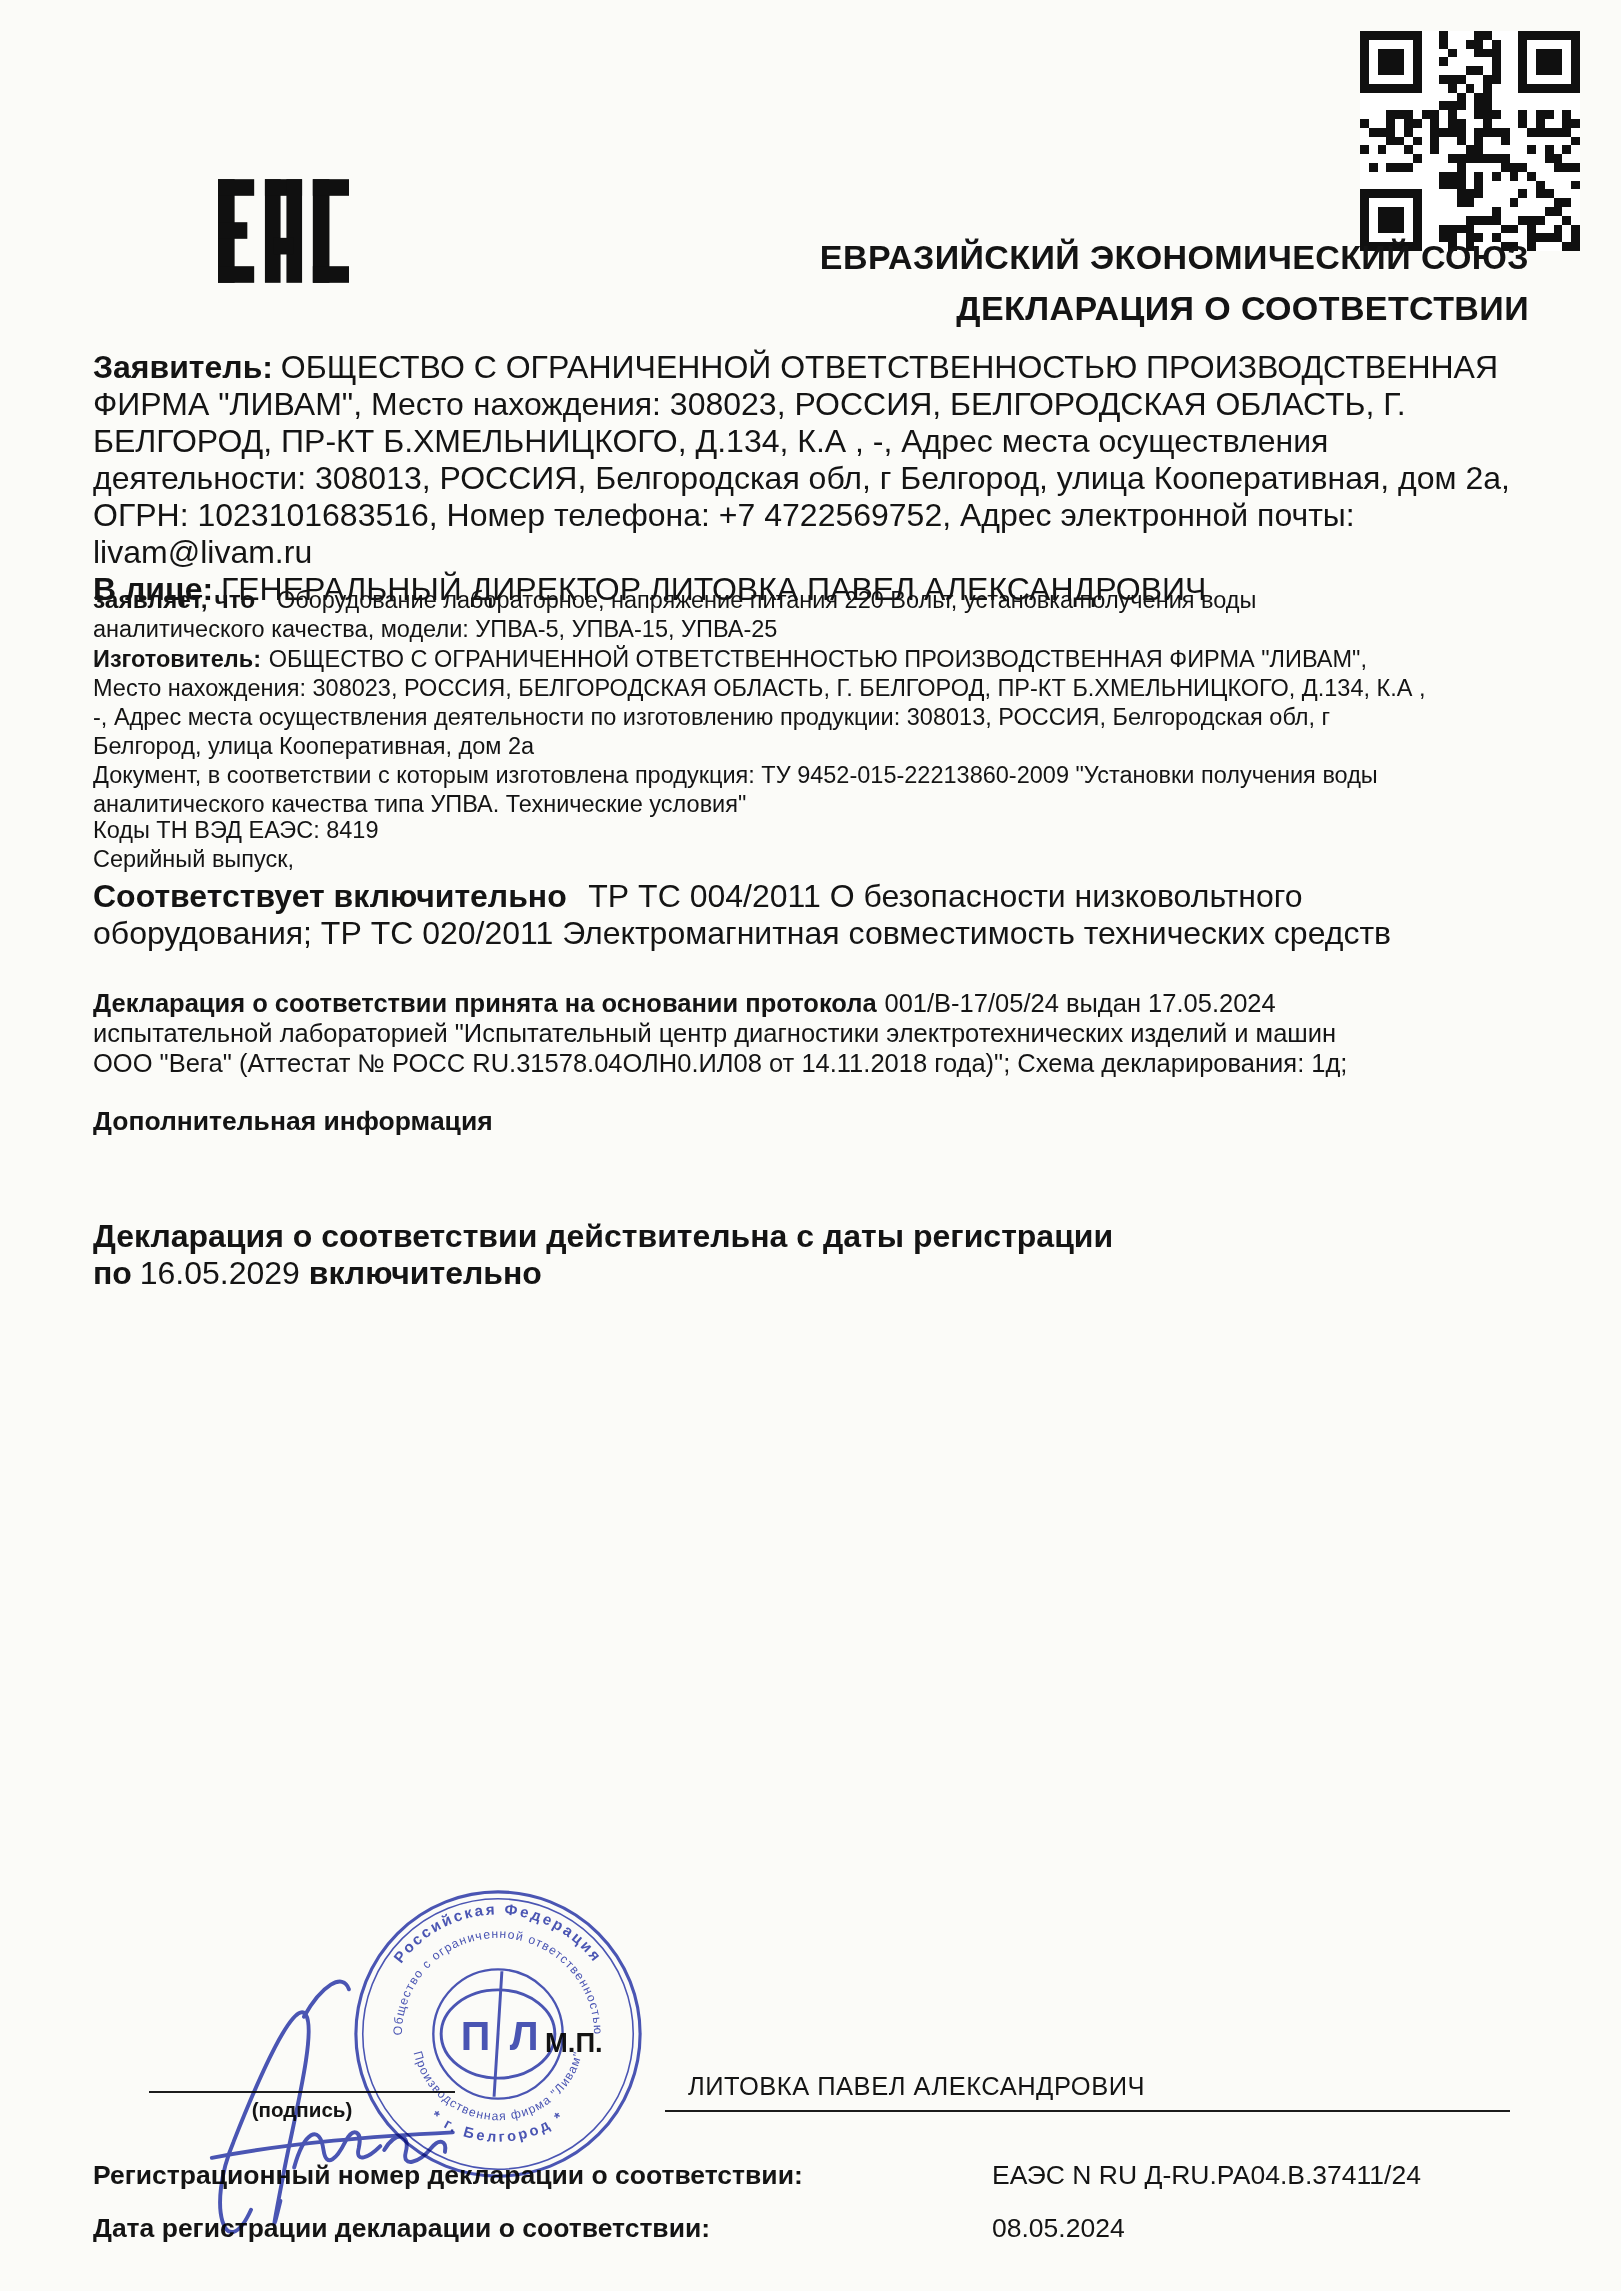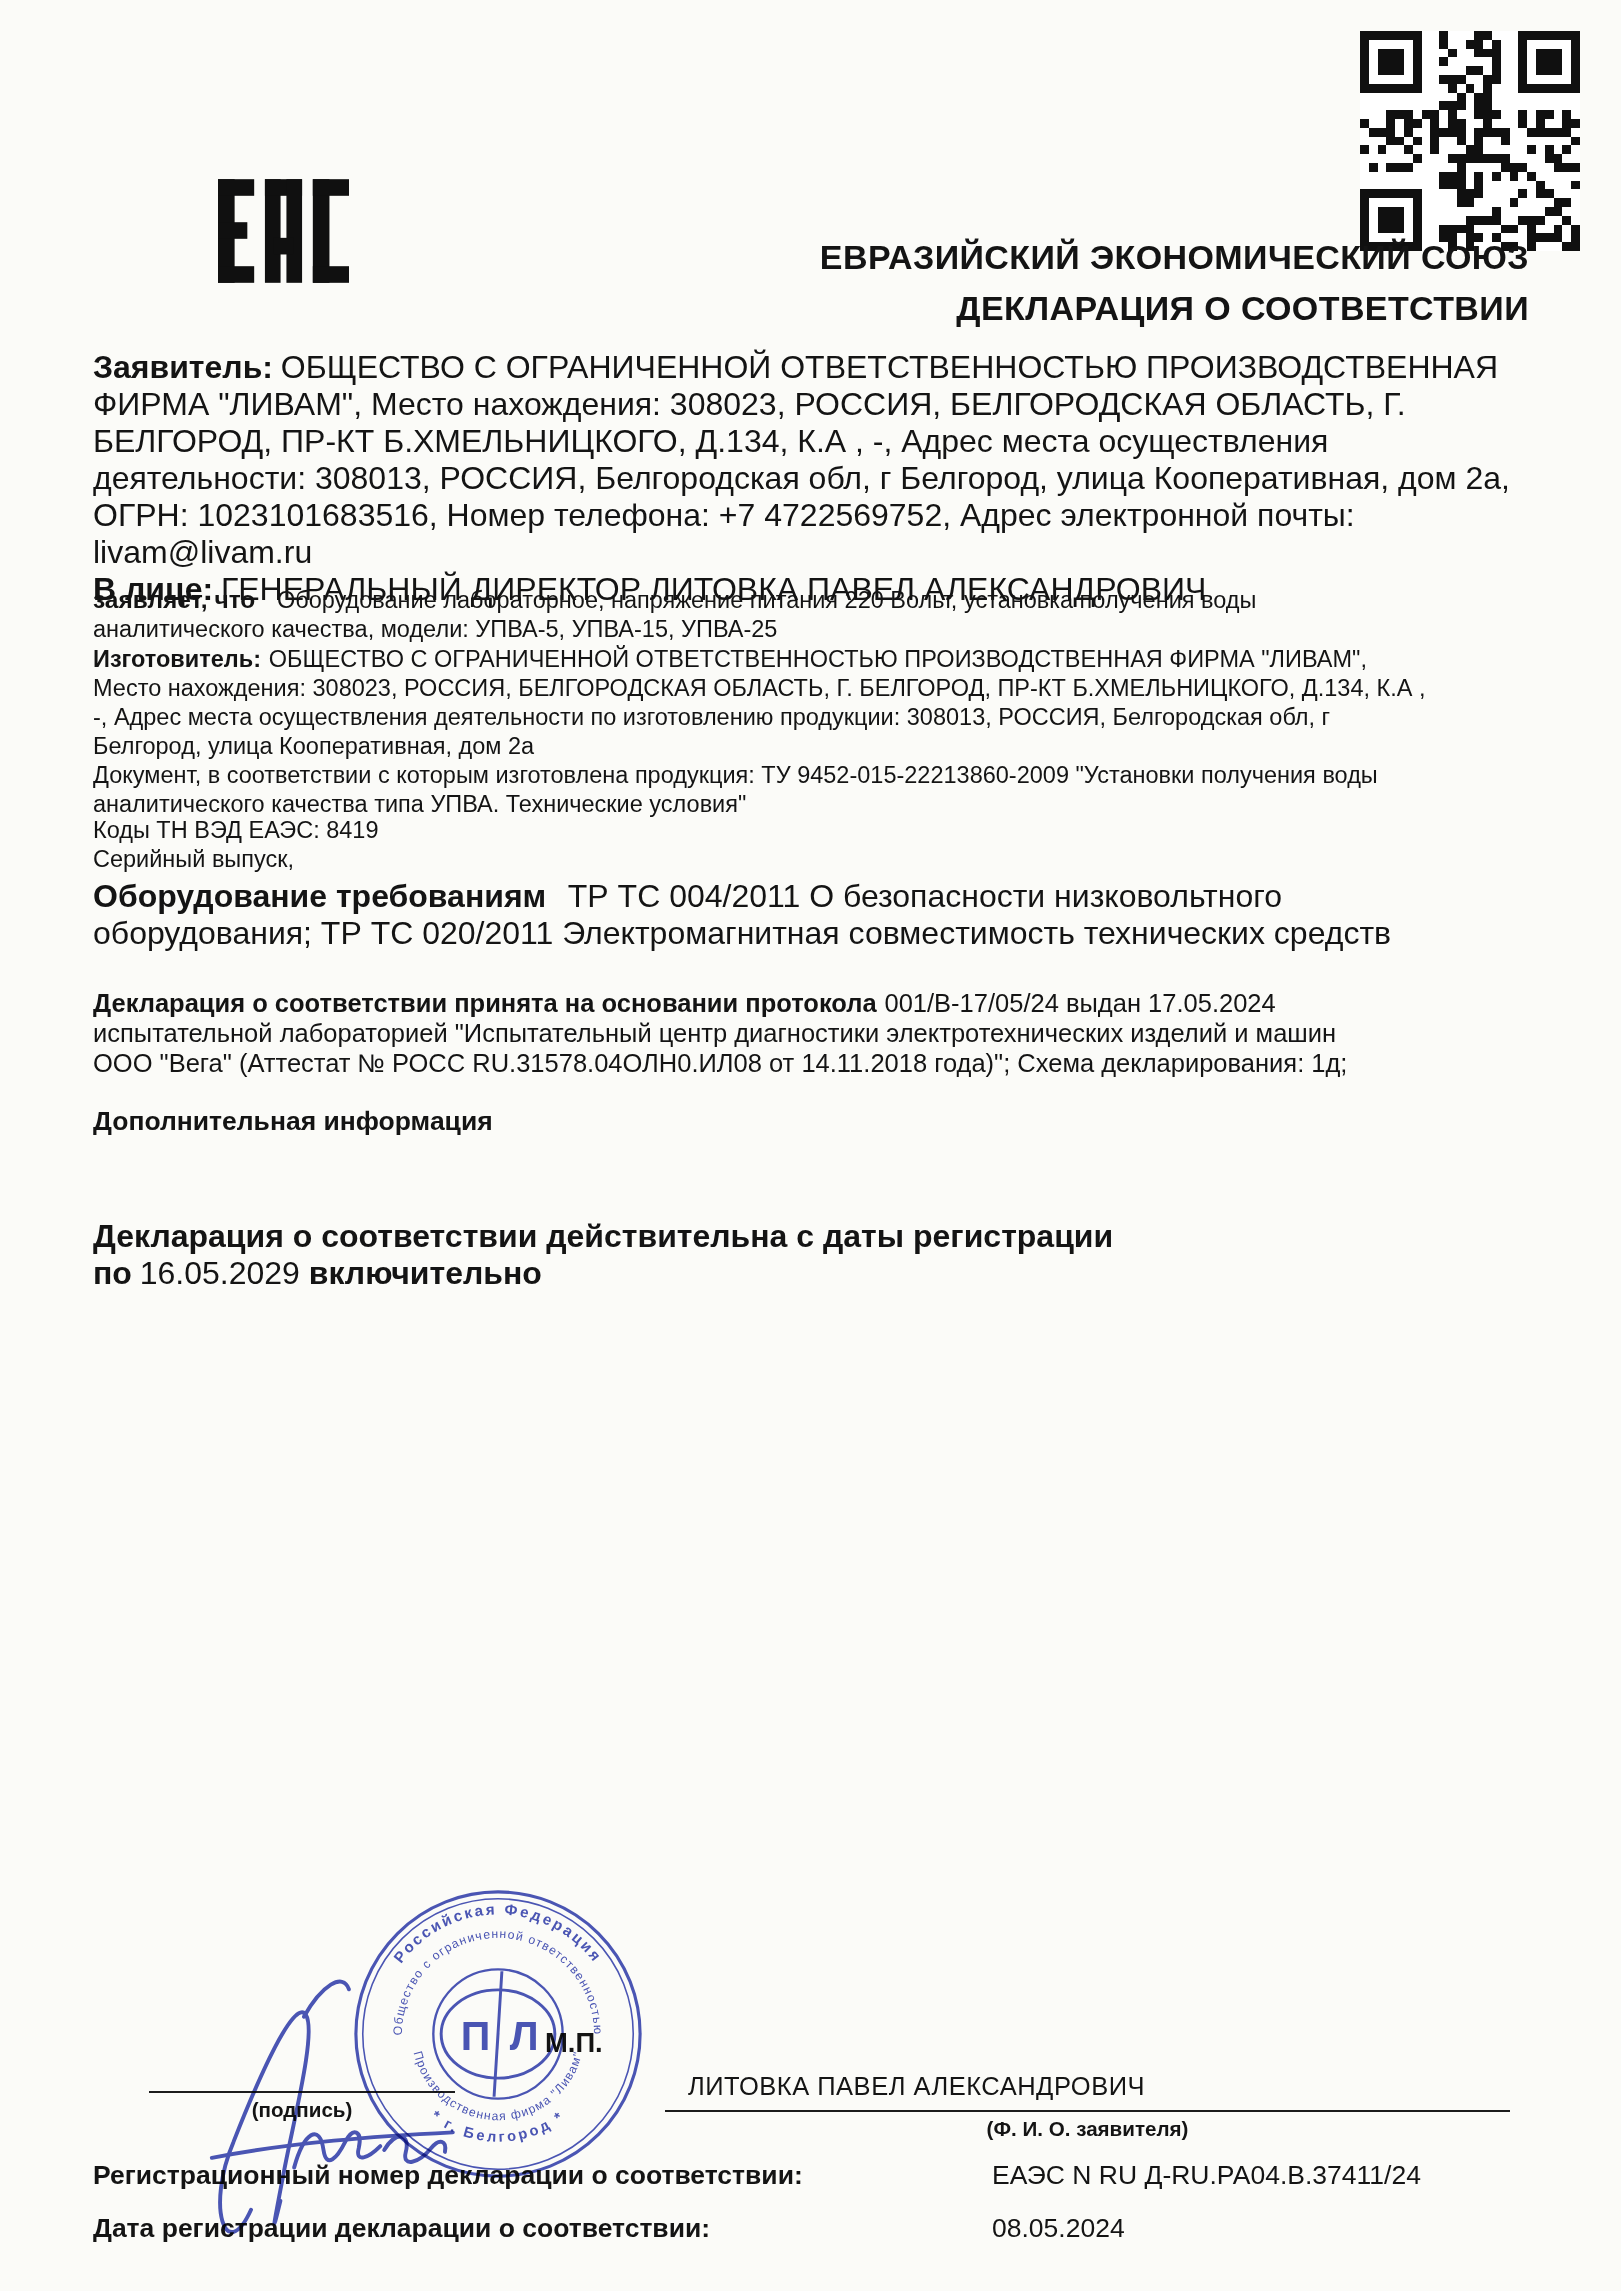--- a/index.html
+++ b/index.html
@@ -266,42 +266,41 @@
   <div class="abs small" style="left:93px;top:645px;width:1333px">
     <span class="b lbl">Изготовитель:</span><span>ОБЩЕСТВО С ОГРАНИЧЕННОЙ ОТВЕТСТВЕННОСТЬЮ ПРОИЗВОДСТВЕННАЯ ФИРМА "ЛИВАМ", Место нахождения: 308023, РОССИЯ,  БЕЛГОРОДСКАЯ ОБЛАСТЬ, Г. БЕЛГОРОД, ПР-КТ Б.ХМЕЛЬНИЦКОГО, Д.134, К.А , -, Адрес места осуществления деятельности по изготовлению продукции: 308013, РОССИЯ, Белгородская обл, г Белгород, улица Кооперативная, дом 2а</span>
   </div>
 
   <div class="abs small" style="left:93px;top:761px;width:1441px">Документ, в соответствии с которым изготовлена продукция: ТУ 9452-015-22213860-2009 "Установки получения воды аналитического качества типа УПВА. Технические условия"</div>
 
   <div class="abs small" style="left:93px;top:816px;width:882px">Коды ТН ВЭД ЕАЭС: 8419</div>
   <div class="abs small" style="left:93px;top:845px;width:882px">Серийный выпуск,</div>
 
   <div class="abs big" style="left:93px;top:878px;width:1338px">
-    <span class="b lblw">Оборудование требованиям</span><span>ТР ТС 004/2011 О безопасности низковольтного оборудования; ТР ТС 020/2011 Электромагнитная совместимость технических средств</span>
+    <span class="b lblw">Соответствует включительно</span><span>ТР ТС 004/2011 О безопасности низковольтного оборудования; ТР ТС 020/2011 Электромагнитная совместимость технических средств</span>
   </div>
 
   <div class="abs med" style="left:93px;top:988px;width:1264px">
     <span class="b lbl">Декларация о соответствии принята на основании протокола</span><span>001/В-17/05/24 выдан 17.05.2024 испытательной лабораторией "Испытательный центр диагностики электротехнических изделий и машин ООО "Вега" (Аттестат № РОСС RU.31578.04ОЛН0.ИЛ08 от 14.11.2018 года)"; Схема декларирования: 1д;</span>
   </div>
 
   <div class="abs b" style="left:93px;top:1106px;font-size:26.5px">Дополнительная информация</div>
 
   <div class="abs big" style="left:93px;top:1218px;width:1196px">
     <span class="b lbl">Декларация о соответствии действительна с даты регистрации по</span><span>16.05.2029</span>
     <span class="b">включительно</span>
   </div>
 
   <div class="abs rule" style="left:149px;top:2091px;width:306px"></div>
   <div class="abs caption" style="left:149px;top:2098px;width:306px">(подпись)</div>
 
   <div class="abs mp" style="left:545px;top:2027px">М.П.</div>
 
   <div class="abs fio" style="left:688px;top:2072px">ЛИТОВКА ПАВЕЛ АЛЕКСАНДРОВИЧ</div>
   <div class="abs rule" style="left:665px;top:2110px;width:845px"></div>
-  <div class="abs caption" style="left:665px;top:2117px;width:845px">(Ф. И. О. заявителя)</div>
 
   <div class="abs regrow-label" style="left:93px;top:2160px">Регистрационный номер декларации о соответствии:</div>
   <div class="abs regrow-value" style="left:992px;top:2160px">ЕАЭС N RU Д-RU.РА04.В.37411/24</div>
   <div class="abs regrow-label" style="left:93px;top:2213px">Дата регистрации декларации о соответствии:</div>
   <div class="abs regrow-value" style="left:992px;top:2213px">08.05.2024</div>
 
   <svg class="abs ink" style="left:351px;top:1887px" width="294" height="294" viewBox="0 0 300 300" aria-hidden="true">
     <defs>
       <path id="arcTop1" d="M 28 150 A 122 122 0 1 1 272 150"></path>
       <path id="arcBot1" d="M 40 150 A 110 110 0 0 0 260 150"></path>

